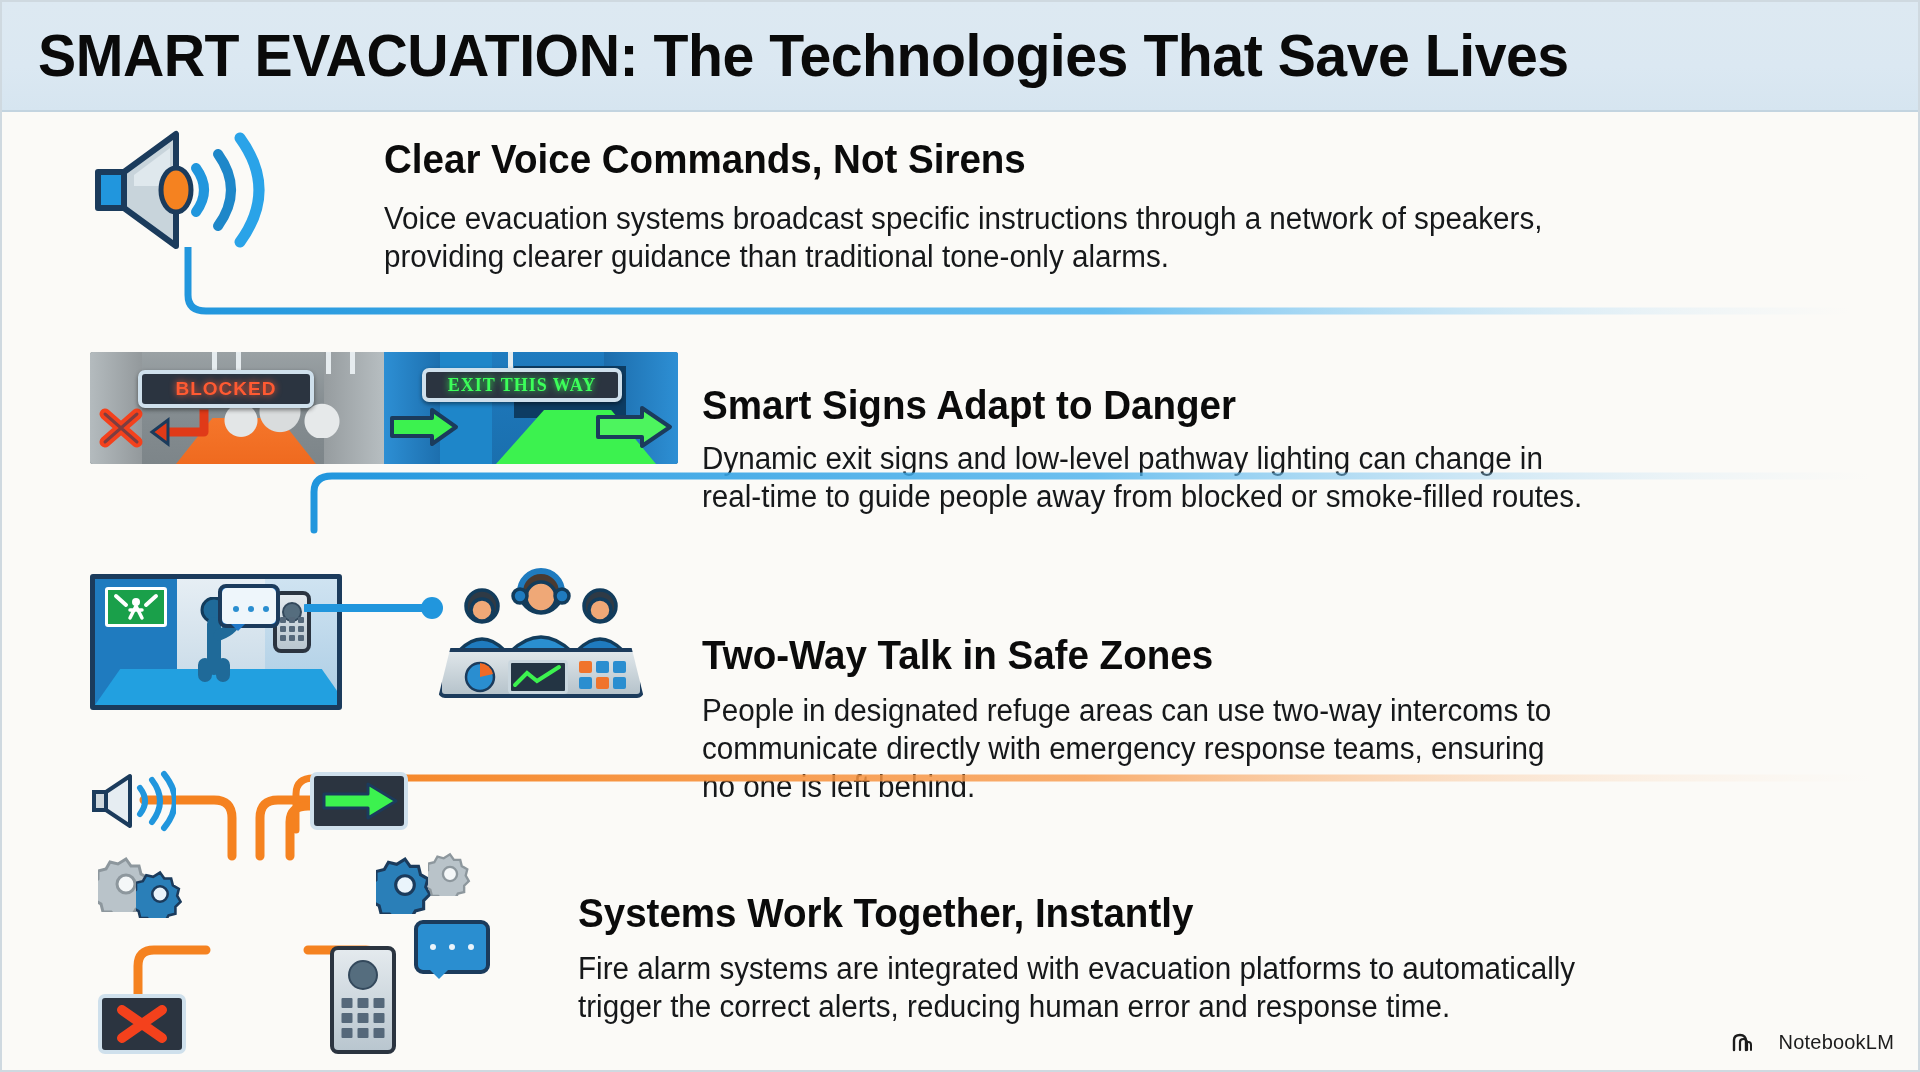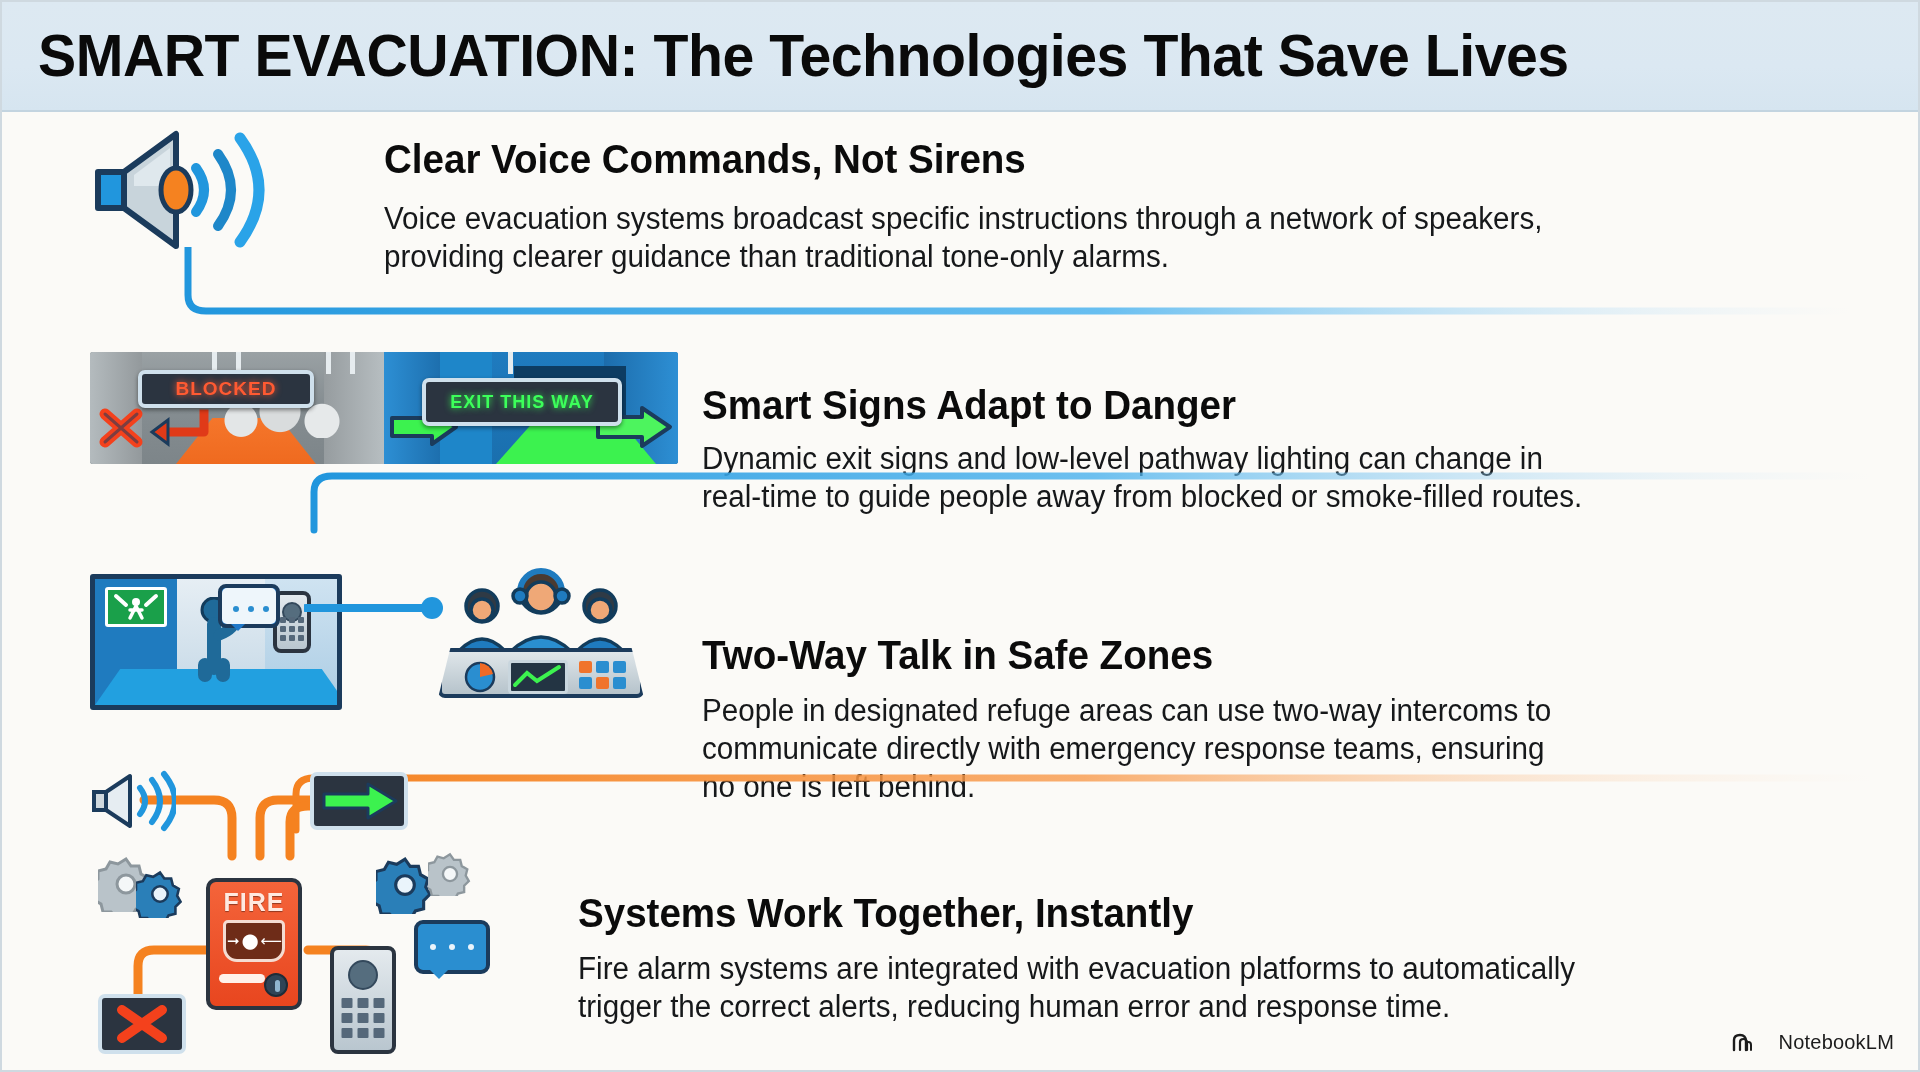--- a/index.html
+++ b/index.html
@@ -242,21 +242,21 @@
         </svg>
       </div>
 
       <div style="position:absolute;left:122px;top:0;width:5px;height:22px;background:#e6ecef;"></div>
       <div style="position:absolute;left:146px;top:0;width:5px;height:22px;background:#e6ecef;"></div>
       <div style="position:absolute;left:236px;top:0;width:5px;height:22px;background:#e6ecef;"></div>
       <div style="position:absolute;left:260px;top:0;width:5px;height:22px;background:#e6ecef;"></div>
       <div style="position:absolute;left:418px;top:0;width:5px;height:22px;background:#e6ecef;"></div>
 
       <div class="ledsign" id="sign-blocked" style="left:48px;top:18px;width:176px;height:38px;">BLOCKED</div>
-      <div class="ledsign" id="sign-exit" style="left:332px;top:26px;width:200px;height:48px;">EXIT THIS WAY</div>
+      <div class="ledsign" id="sign-exit" style="left:332px;top:16px;width:200px;height:34px;font-family:Liberation Serif, serif;">EXIT THIS WAY</div>
     </div>
 
     <div class="heading" style="left:700px; top:382px; position:absolute;">Smart Signs Adapt to Danger</div>
     <div class="body" style="left:700px; top:438px; position:absolute; width:1200px;">
       <div>Dynamic exit signs and low-level pathway lighting can change in</div>
       <div>real-time to guide people away from blocked or smoke-filled routes.</div>
     </div>
   </div>
 
   <svg class="connector" style="left:270px; top:470px; width:1620px; height:80px;">
@@ -422,26 +422,20 @@
           <circle cx="28" cy="28" r="9" fill="#f4f7f8"></circle>
         </g>
       </svg>
       <svg style="position:absolute;left:52px;top:110px;width:48px;height:48px;" viewBox="0 0 56 56">
         <g fill="#2a7fb8" stroke="#1b3b5c" stroke-width="3">
           <path d="M28 3 l5 7 h8 l2 8 7 4 -2 8 4 7 -6 6 v8 l-8 2 -4 7 -8-2 -7 4 -6-6 -8 0 -2-8 -7-4 2-8 -4-7 6-6 0-8 8-2 4-7 8 2z"></path>
           <circle cx="28" cy="28" r="9" fill="#e9f3fa"></circle>
         </g>
       </svg>
 
-      <div class="firebox">
-        <div class="fl">FIRE</div>
-        <div class="pull">➞&nbsp;⬤&nbsp;⟵</div>
-        <div class="slot"></div>
-        <div class="keyhole"></div>
-      </div>
 
       <svg style="position:absolute;left:292px;top:96px;width:58px;height:58px;" viewBox="0 0 56 56">
         <g fill="#2a7fb8" stroke="#1b3b5c" stroke-width="3">
           <path d="M28 3 l5 7 h8 l2 8 7 4 -2 8 4 7 -6 6 v8 l-8 2 -4 7 -8-2 -7 4 -6-6 -8 0 -2-8 -7-4 2-8 -4-7 6-6 0-8 8-2 4-7 8 2z"></path>
           <circle cx="28" cy="28" r="9" fill="#eaf4fb"></circle>
         </g>
       </svg>
       <svg style="position:absolute;left:344px;top:92px;width:44px;height:44px;" viewBox="0 0 56 56">
         <g fill="#b9c3c9" stroke="#8d979d" stroke-width="3">
           <path d="M28 3 l5 7 h8 l2 8 7 4 -2 8 4 7 -6 6 v8 l-8 2 -4 7 -8-2 -7 4 -6-6 -8 0 -2-8 -7-4 2-8 -4-7 6-6 0-8 8-2 4-7 8 2z"></path>

